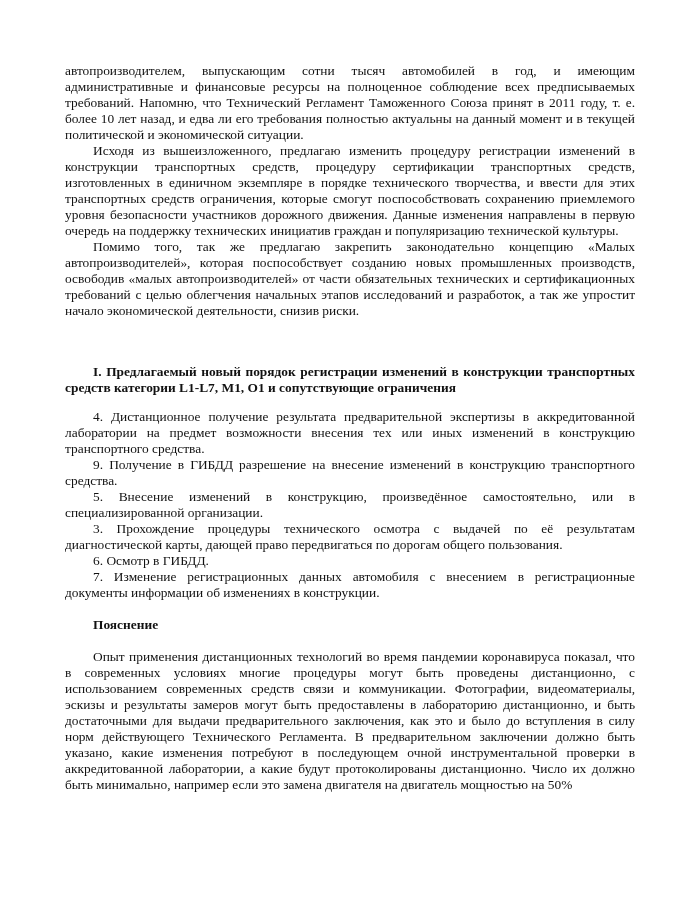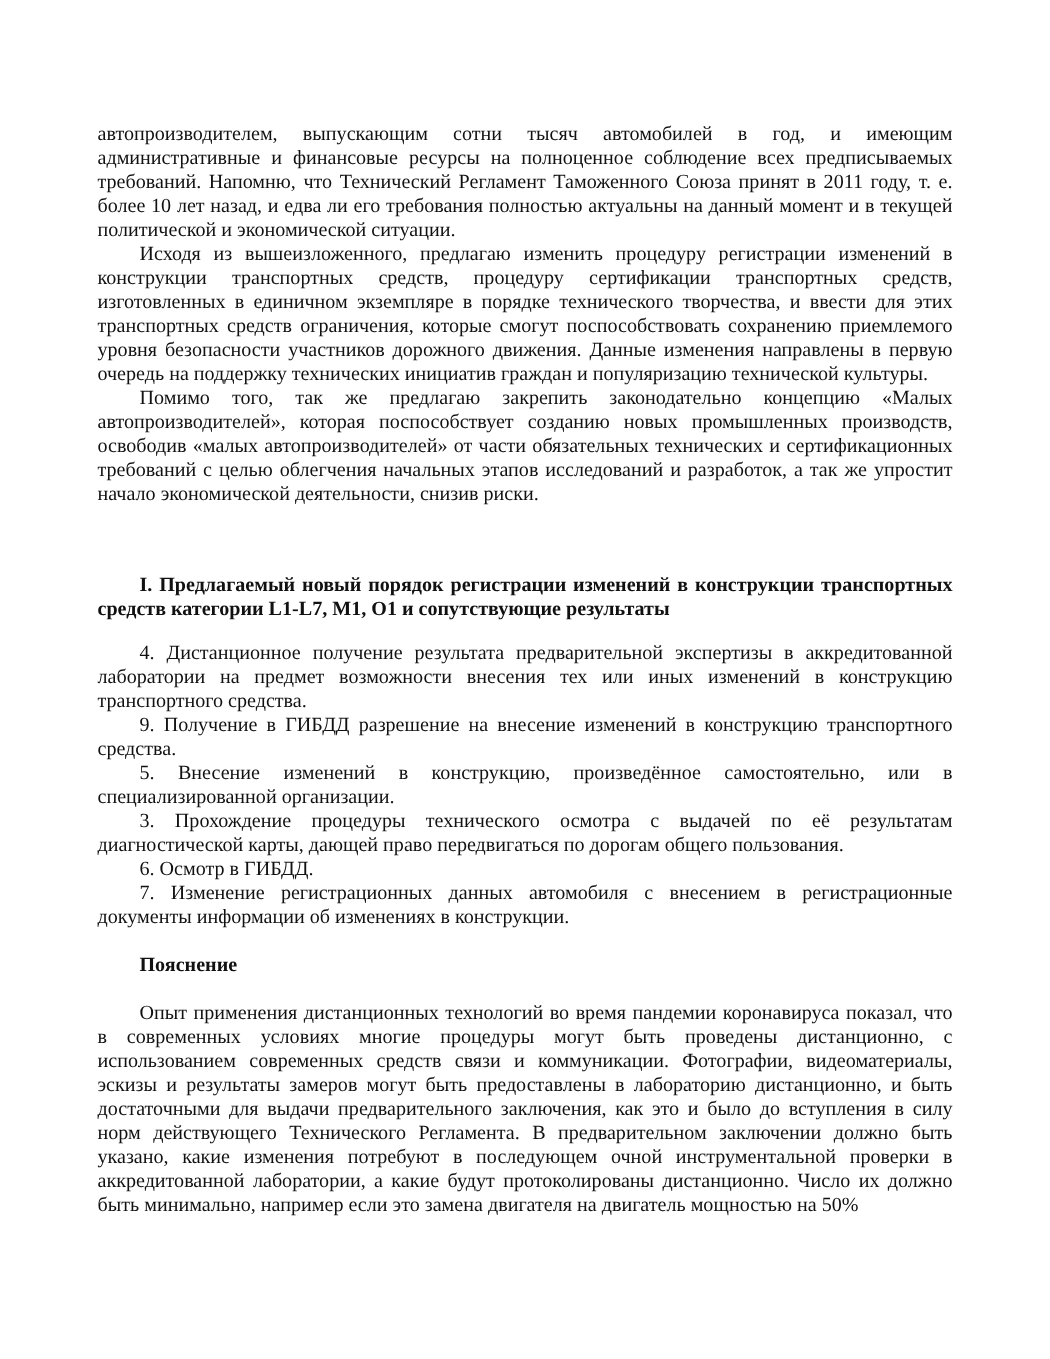--- a/index.html
+++ b/index.html
@@ -1,20 +1,20 @@
 <!DOCTYPE html>
 <html><head>
 <meta charset="utf-8">
 <style>
   html, body { margin: 0; padding: 0; background: #ffffff; }
   body { width: 700px; height: 906px; overflow: hidden; position: relative; }
   .page {
     position: absolute;
     left: 65px;
-    top: 81px;
+    top: 63px;
     width: 570px;
     font-family: "Liberation Serif", "DejaVu Serif", serif;
     font-size: 13.4px;
     line-height: 16px;
     color: #111111;
   }
   p { margin: 0; text-align: justify; }
   .indent { text-indent: 28px; }
   .heading {
     font-weight: bold;
@@ -31,21 +31,21 @@
 </head>
 <body>
 
 <div class="page">
   <p>автопроизводителем, выпускающим сотни тысяч автомобилей в год, и имеющим административные и финансовые ресурсы на полноценное соблюдение всех предписываемых требований. Напомню, что Технический Регламент Таможенного Союза принят в 2011 году, т. е. более 10 лет назад, и едва ли его требования полностью актуальны на данный момент и в текущей политической и экономической ситуации.</p>
   <p class="indent">Исходя из вышеизложенного, предлагаю изменить процедуру регистрации изменений в конструкции транспортных средств, процедуру сертификации транспортных средств, изготовленных в единичном экземпляре в порядке технического творчества, и ввести для этих транспортных средств ограничения, которые смогут поспособствовать сохранению приемлемого уровня безопасности участников дорожного движения. Данные изменения направлены в первую очередь на поддержку технических инициатив граждан и популяризацию технической культуры.</p>
   <p class="indent">Помимо того, так же предлагаю закрепить законодательно концепцию «Малых автопроизводителей», которая поспособствует созданию новых промышленных производств, освободив «малых автопроизводителей» от части обязательных технических и сертификационных требований с целью облегчения начальных этапов исследований и разработок, а так же упростит начало экономической деятельности, снизив риски.</p>
 
   <div class="gap-large"></div>
 
-  <p class="heading">I. Предлагаемый новый порядок регистрации изменений в конструкции транспортных средств категории L1-L7, M1, O1 и сопутствующие результаты</p>
+  <p class="heading">I. Предлагаемый новый порядок регистрации изменений в конструкции транспортных средств категории L1-L7, M1, O1 и сопутствующие ограничения</p>
 
   <div class="gap-med"></div>
 
   <p class="list-item">4. Дистанционное получение результата предварительной экспертизы в аккредитованной лаборатории на предмет возможности внесения тех или иных изменений в конструкцию транспортного средства.</p>
   <p class="list-item">9. Получение в ГИБДД разрешение на внесение изменений в конструкцию транспортного средства.</p>
   <p class="list-item">5. Внесение изменений в конструкцию, произведённое самостоятельно, или в специализированной организации.</p>
   <p class="list-item">3. Прохождение процедуры технического осмотра с выдачей по её результатам диагностической карты, дающей право передвигаться по дорогам общего пользования.</p>
   <p class="list-item">6. Осмотр в ГИБДД.</p>
   <p class="list-item">7. Изменение регистрационных данных автомобиля с внесением в регистрационные документы информации об изменениях в конструкции.</p>
 

